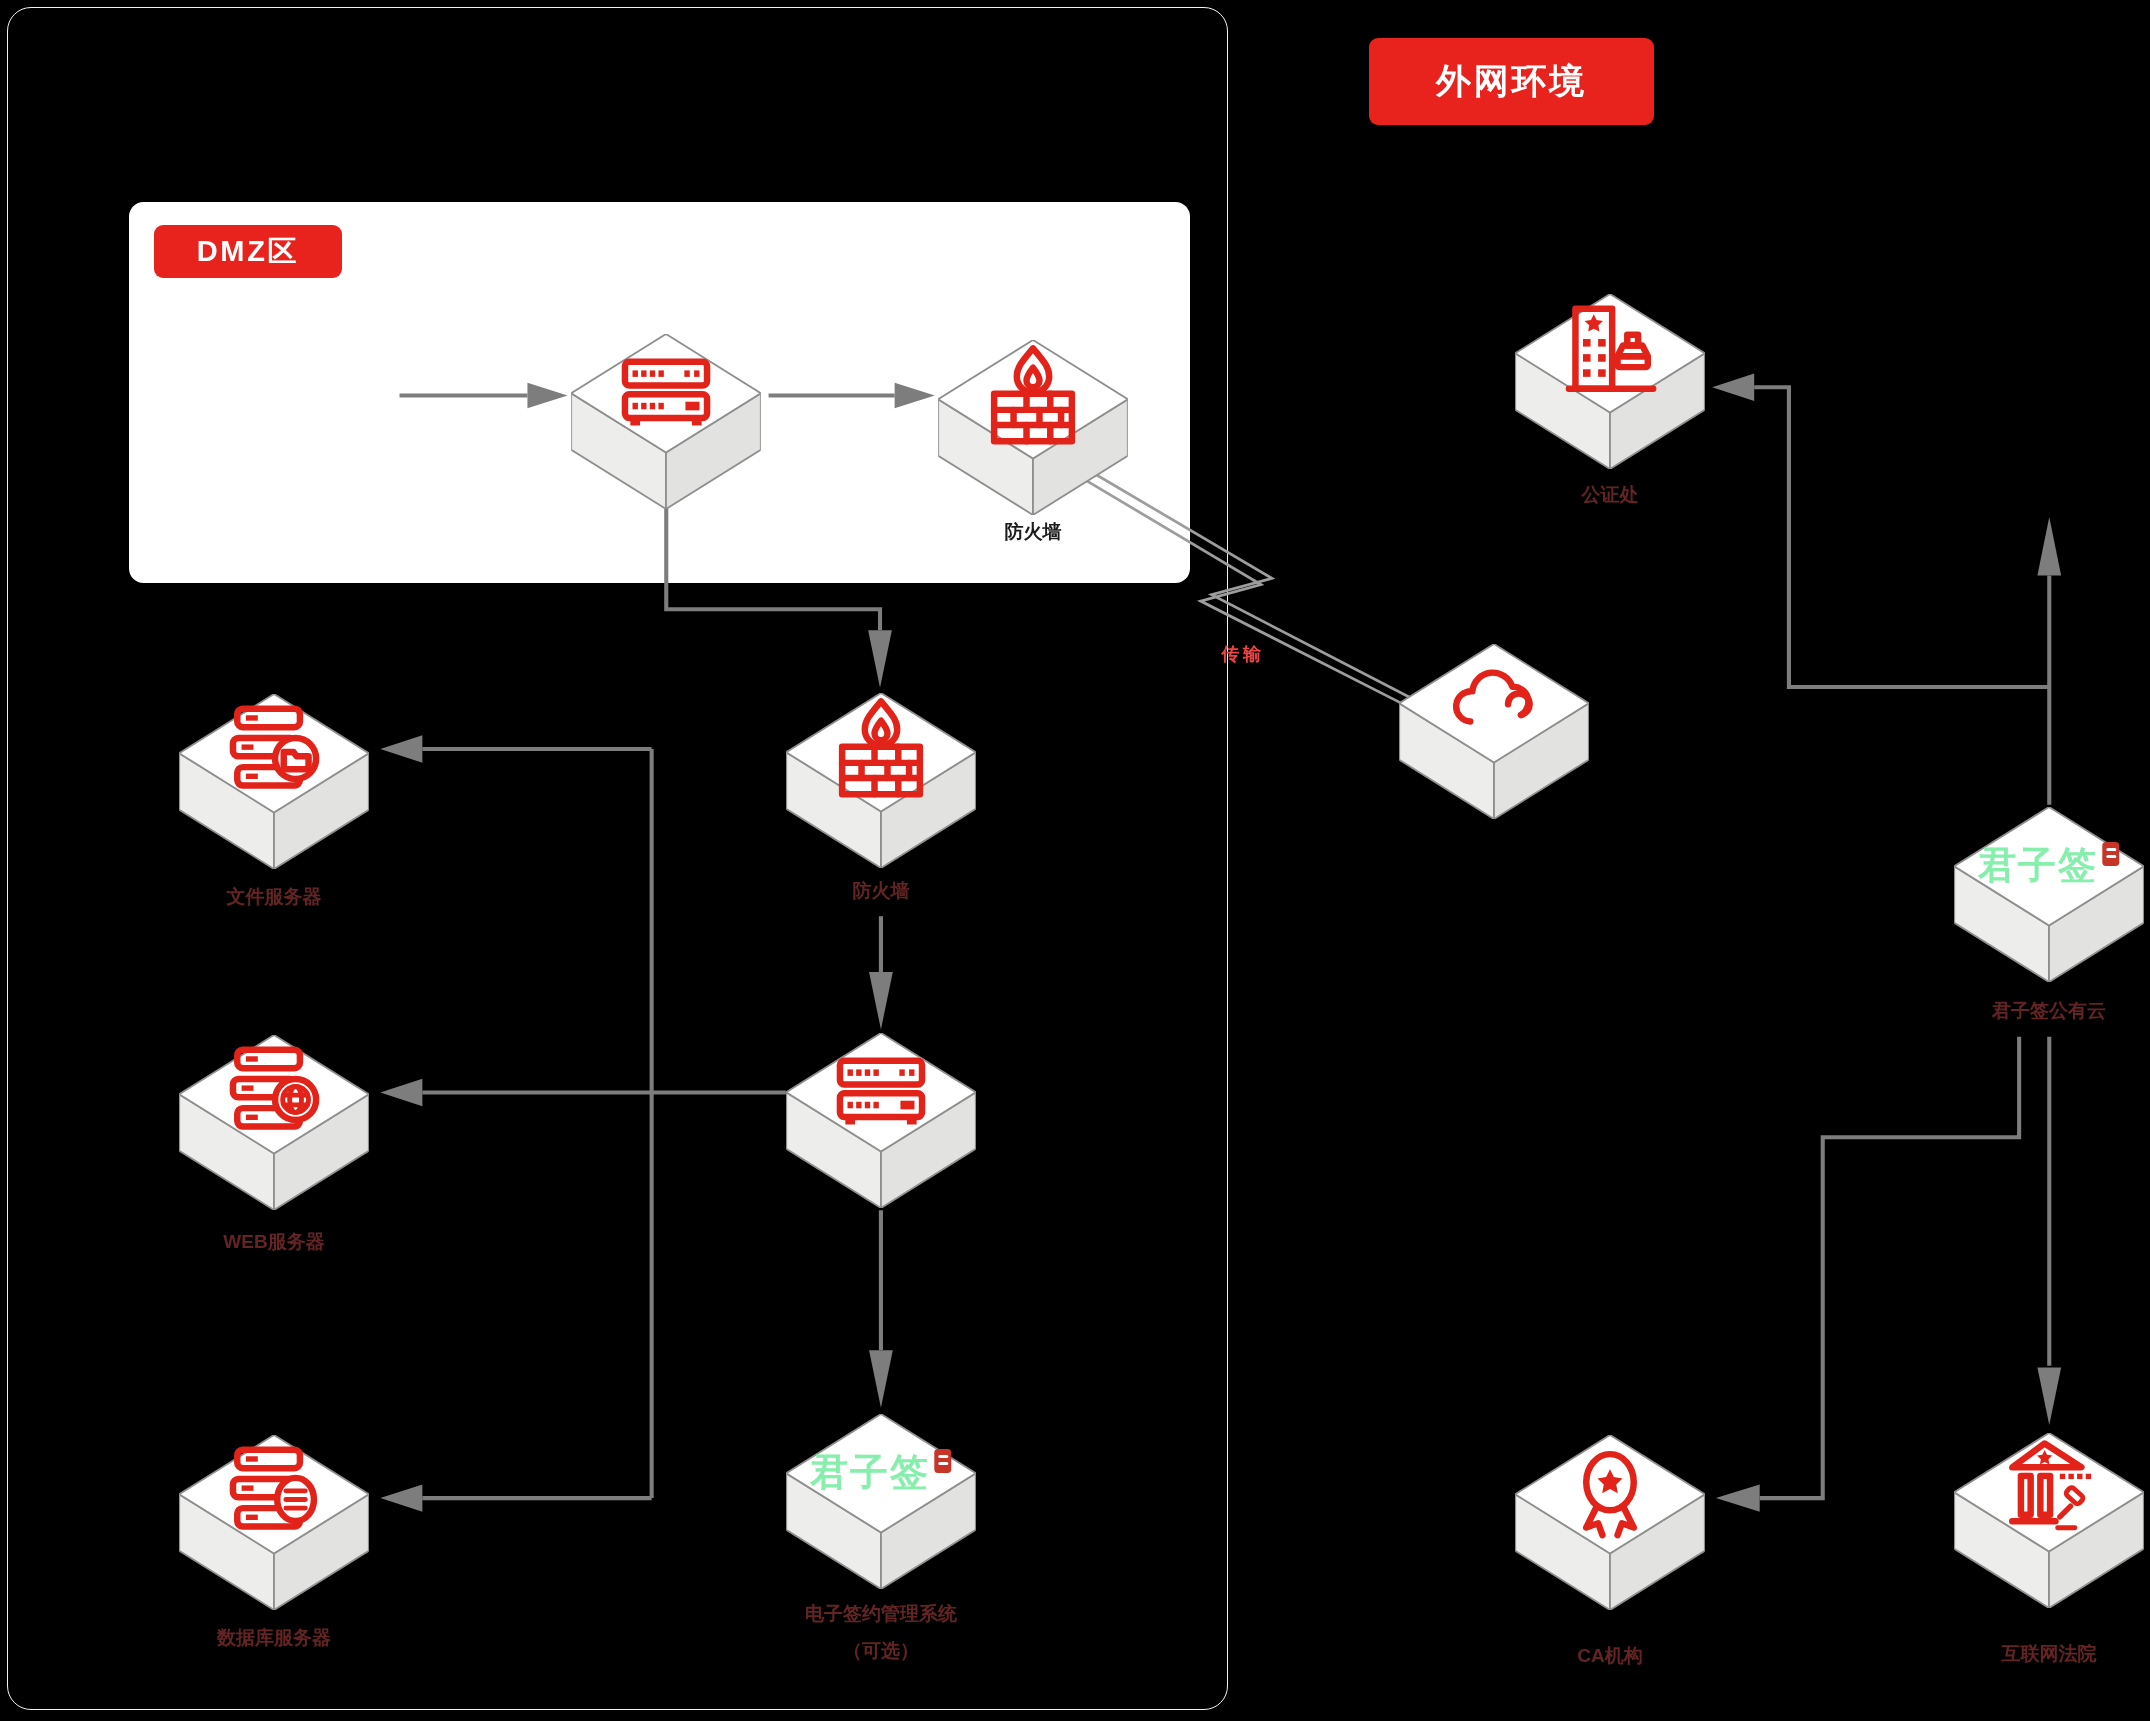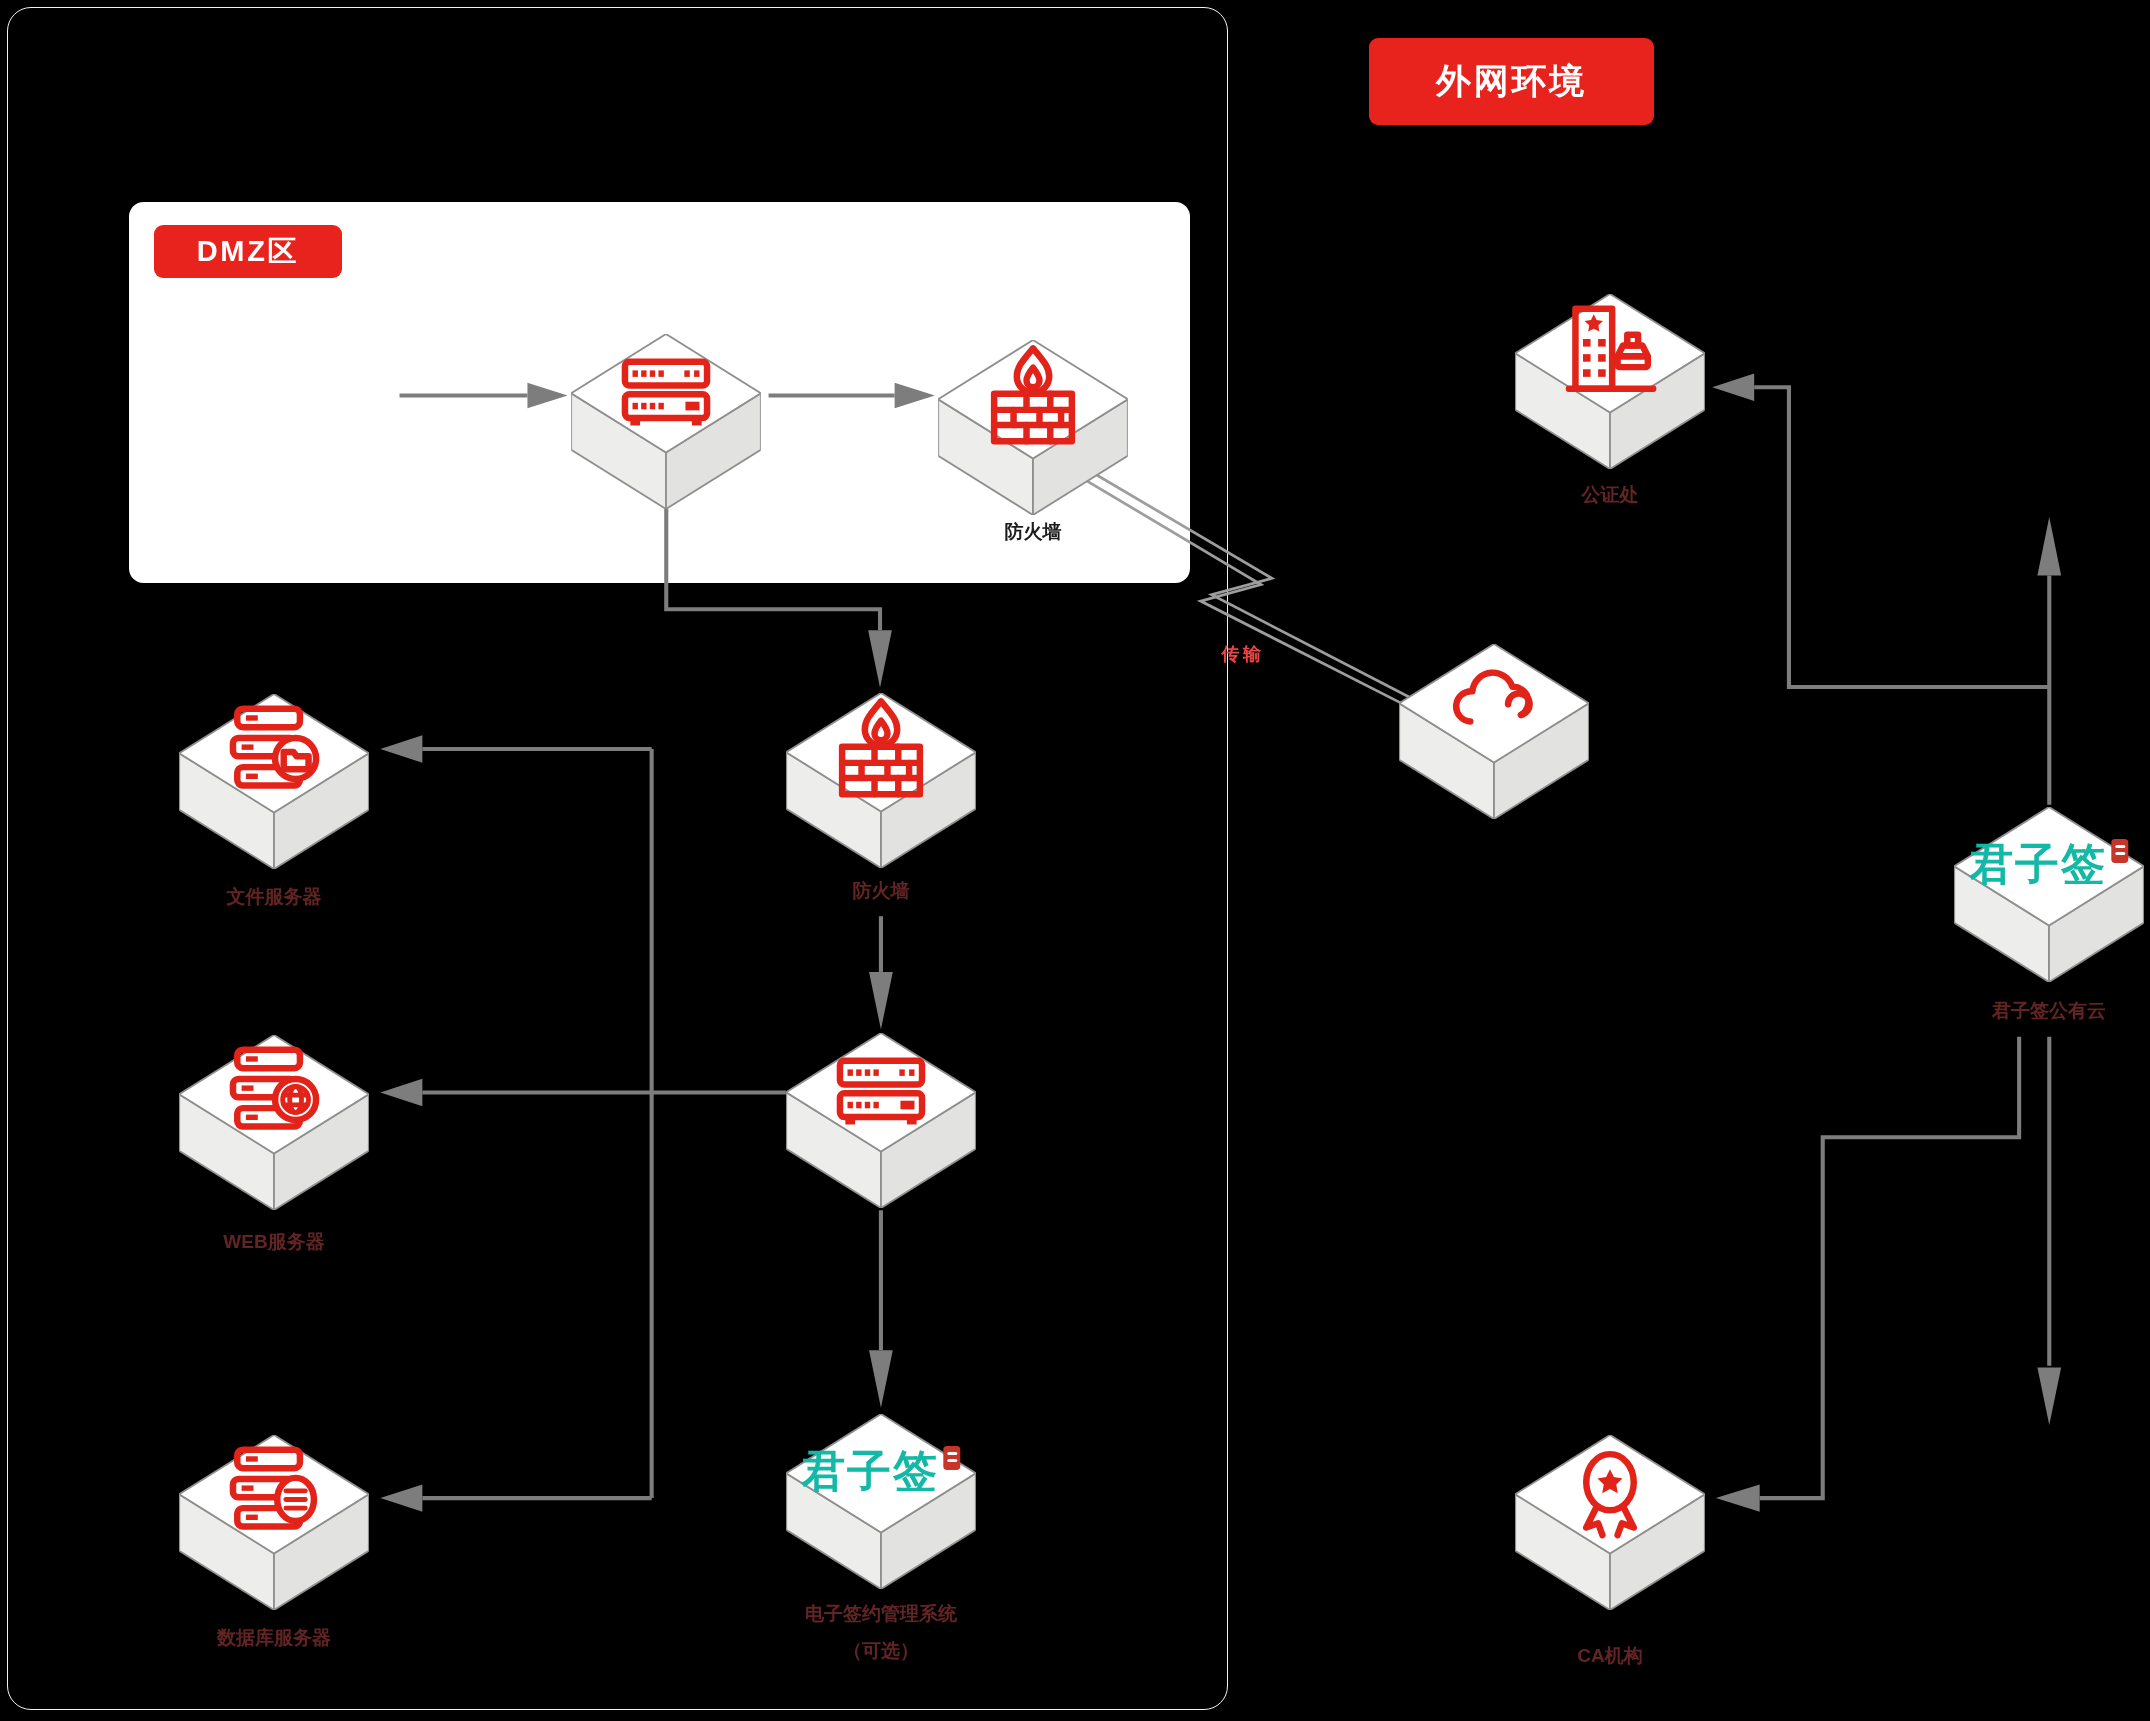--- a/index.html
+++ b/index.html
@@ -26,22 +26,22 @@
          transform:translate(-50%,-50%);stroke:var(--icon-red,#e2231a);fill:none;
          stroke-width:6;stroke-linecap:round;stroke-linejoin:round;}
   .nicon .f{fill:var(--icon-red,#e2231a);stroke:none;}
   .nicon .wb{fill:#fff;}
   .nlabel{position:absolute;left:50%;transform:translateX(-50%);white-space:nowrap;
           font-size:19px;font-weight:700;color:var(--label-maroon,#642424);text-align:center;}
   .nlabel.ink{color:#1c1c1c;}
   
   .jz{position:absolute;left:50%;top:58px;transform:translate(-50%,-50%);
       white-space:nowrap;display:flex;align-items:flex-start;}
-  .jztxt{font-family:"Liberation Serif", serif;font-weight:bold;font-size:44px;
-         color:#14b8a6;letter-spacing:1.8px;line-height:1;}
+  .jztxt{font-family:"Liberation Serif", serif;font-weight:bold;font-size:38px;
+         color:#86efac;letter-spacing:1.8px;line-height:1;}
   .jzseal{display:inline-block;width:17.4px;height:24px;background:#c63527;border-radius:3.7px;
           margin-left:4.6px;margin-top:-3.7px;position:relative;}
   .jzseal::before,.jzseal::after{content:"";position:absolute;left:3.7px;right:3.7px;height:2.7px;
           background:#fff;border-radius:1.8px;}
   .jzseal::before{top:5.5px;} .jzseal::after{top:12.8px;}
   
   #wires{position:absolute;left:0;top:0;}
   .wire{stroke:var(--connector-gray,#7d7d7d);stroke-width:4.5;fill:none;}
   .ah{fill:var(--connector-gray,#7d7d7d);stroke:none;}
   .bolt{stroke:#9d9d9d;stroke-width:3;fill:none;}
@@ -314,15 +314,35 @@
       </svg>
     <svg class="nicon" viewBox="0 0 100 100">
       <ellipse cx="50" cy="40" rx="22" ry="26"></ellipse>
       <path class="f" d="M50,28 l3.6,7.3 8,1.2 -5.8,5.7 1.4,8 -7.2,-3.8 -7.2,3.8 1.4,-8 -5.8,-5.7 8,-1.2 z"></path>
       <path d="M38,62 L28,82 l11,-4 4,11"></path>
       <path d="M62,62 L72,82 l-11,-4 -4,11"></path>
     </svg>
     <div class="nlabel" style="top:208px">CA机构</div>
   </div>
 
+  <div class="node" style="left:1954px;top:1433px">
+    <svg class="nbox" width="190" height="175" viewBox="0 0 208 192">
+        <use href="#isobox"></use>
+      </svg>
+    <svg class="nicon" viewBox="0 0 100 100">
+      <path d="M46,6 L80,28 H16 Z"></path>
+      <path class="f" d="M46,12 l2.2,4.4 4.9,0.8 -3.6,3.4 0.9,4.8 -4.4,-2.3 -4.4,2.3 0.9,-4.8 -3.6,-3.4 4.9,-0.8 z"></path>
+      <rect x="24" y="36" width="9" height="36"></rect>
+      <rect x="42" y="36" width="9" height="36"></rect>
+      <line x1="16" y1="78" x2="56" y2="78"></line>
+      <rect class="f" x="60" y="34" width="5" height="5"></rect>
+        <rect class="f" x="68" y="34" width="5" height="5"></rect>
+      <rect class="f" x="76" y="34" width="5" height="5"></rect>
+        <rect class="f" x="84" y="34" width="5" height="5"></rect>
+      <rect x="66" y="50" width="16" height="9" rx="3" transform="rotate(42 74 54)" stroke-width="4.5"></rect>
+      <line x1="70" y1="64" x2="60" y2="74" stroke-width="5"></line>
+      <line x1="58" y1="84" x2="74" y2="84" stroke-width="4.5"></line>
+    </svg>
+    <div class="nlabel" style="top:208px">互联网法院</div>
+  </div>
 
 </div>
 
 
 </body></html>

